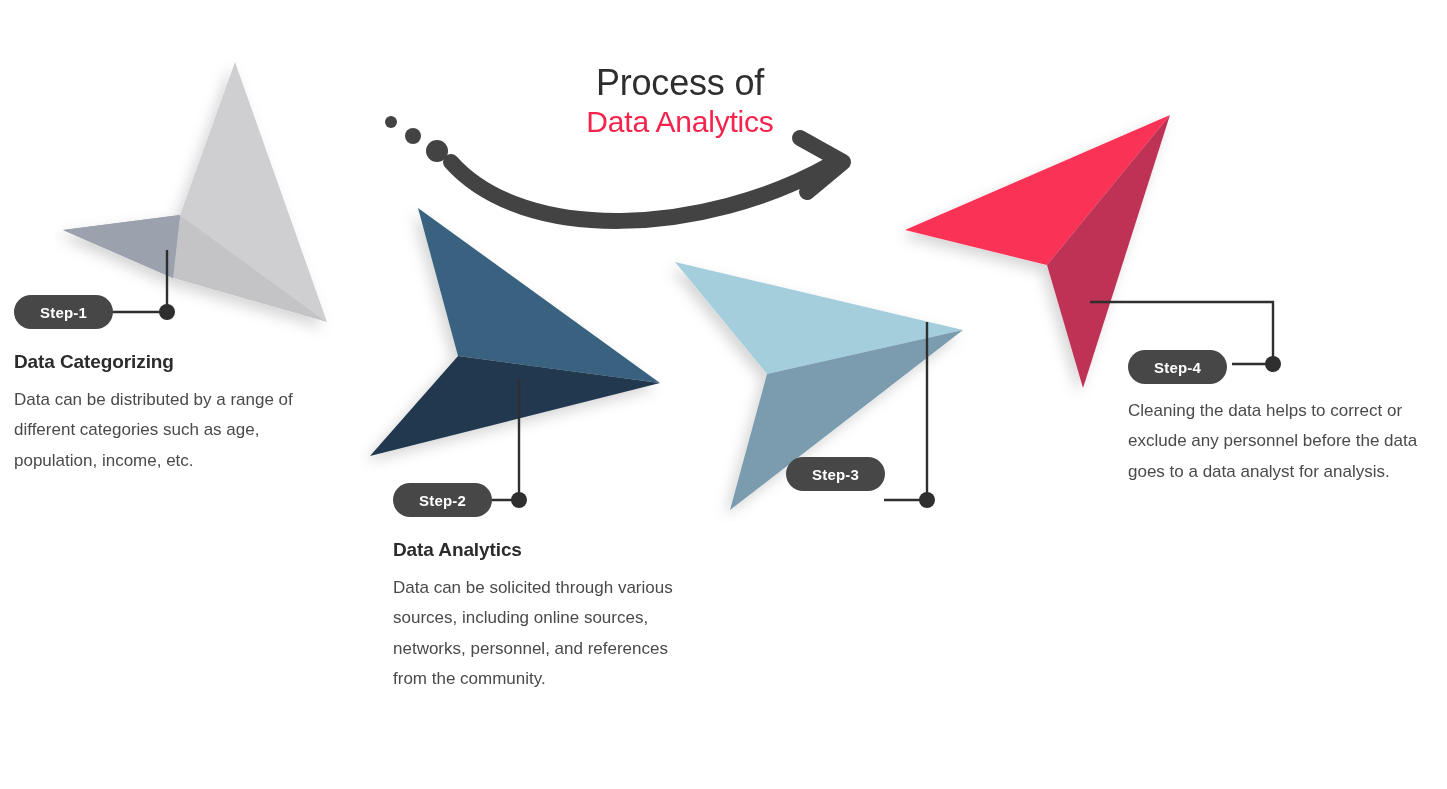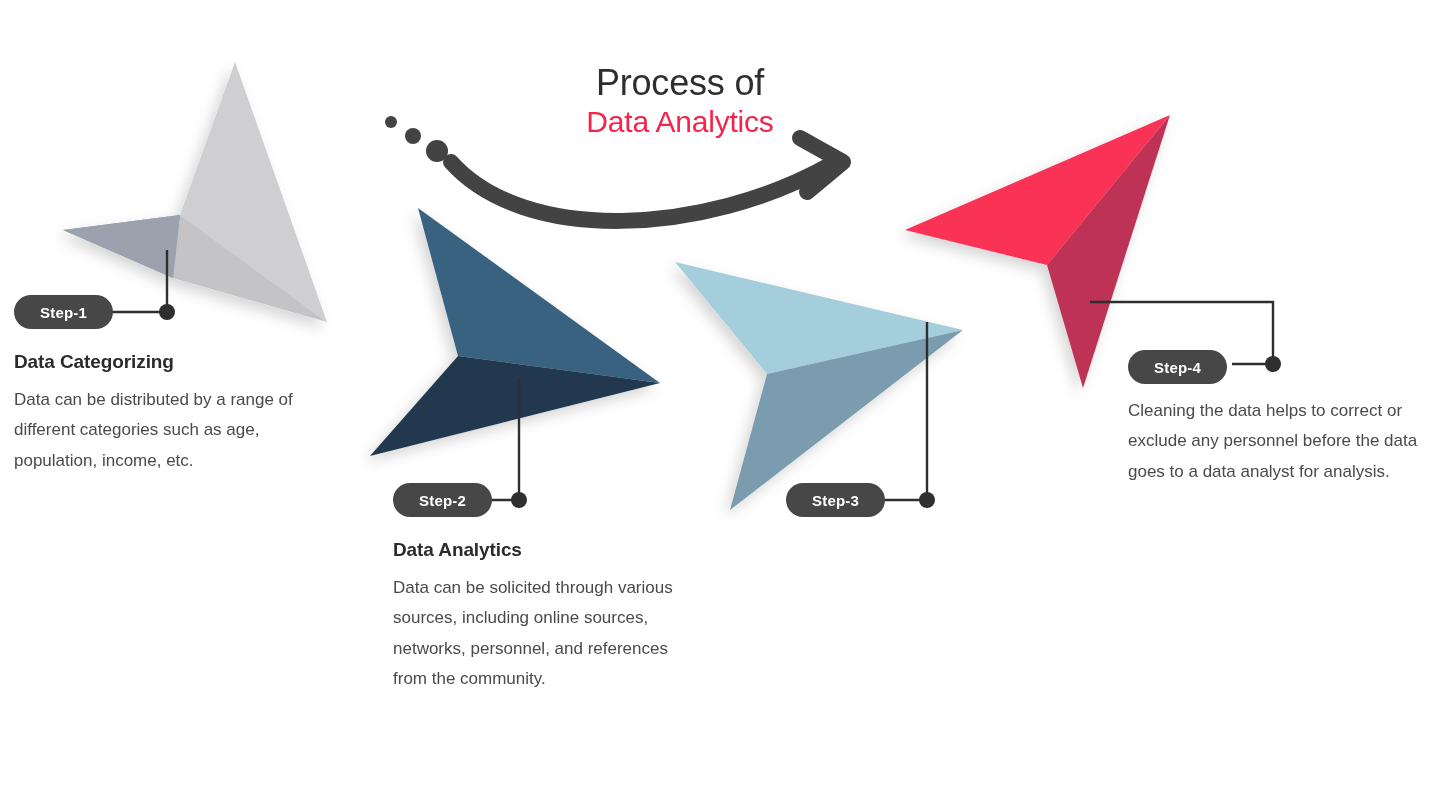--- a/index.html
+++ b/index.html
@@ -191,21 +191,21 @@
     <div class="step-title">Data Categorizing</div>
     <div class="step-desc">Data can be distributed by a range of different categories such as age, population, income, etc.</div>
   </div>
 
   <div class="step-block" style="left:393px; top:483px; width:305px;">
     <div class="pill">Step-2</div>
     <div class="step-title">Data Analytics</div>
     <div class="step-desc">Data can be solicited through various sources, including online sources, networks, personnel, and references from the community.</div>
   </div>
 
-  <div class="step-block" style="left:786px; top:483px; width:310px;">
+  <div class="step-block" style="left:786px; top:457px; width:310px;">
     <div class="pill">Step-3</div>
   </div>
 
   <div class="step-block" style="left:1128px; top:350px; width:295px;">
     <div class="pill">Step-4</div>
     <div class="step-desc">Cleaning the data helps to correct or exclude any personnel before the data goes to a data analyst for analysis.</div>
   </div>
 
 </div>
 

